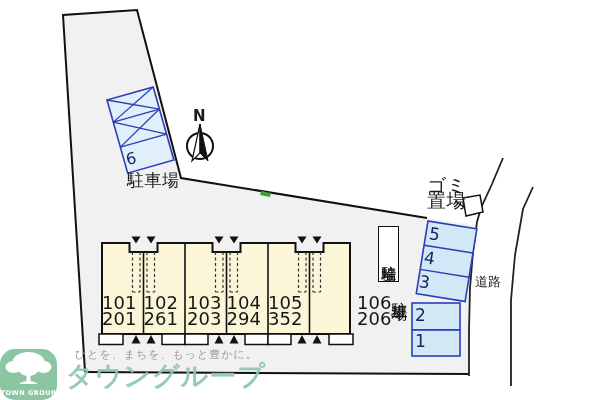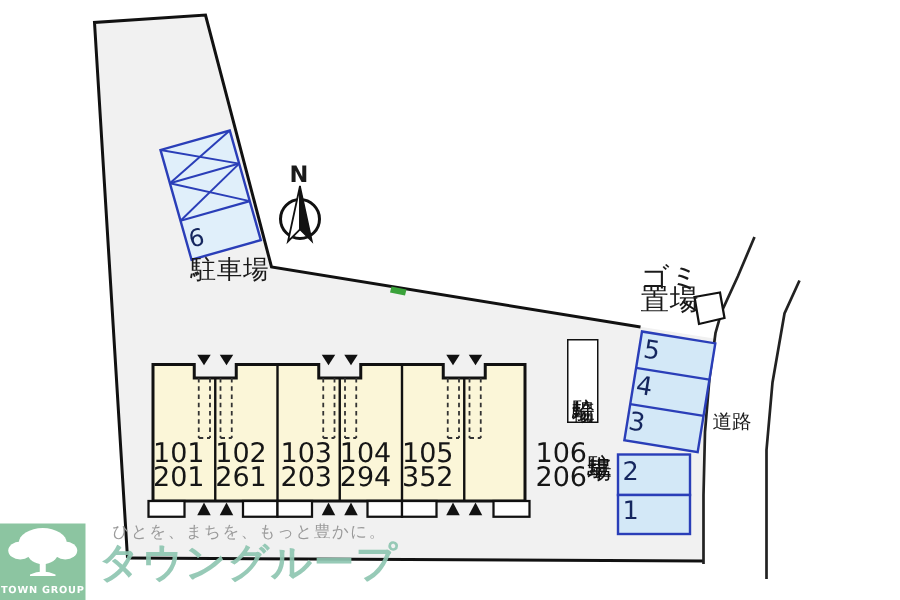--- a/index.html
+++ b/index.html
@@ -16,21 +16,21 @@
     display:flex;align-items:center;justify-content:center;
   }
   .bike-box .vtext{font-size:15px;letter-spacing:1px;color:#111;}
   .parking-side-label{left:391px;top:289px;font-size:16px;letter-spacing:2px;color:#111;}
   .unit-label{position:absolute;top:295px;width:41.5px;text-align:left;
     font-size:18px;line-height:16px;color:#161616;letter-spacing:0px;}
   .space-num{position:absolute;font-size:17px;color:#15265e;}
   .logo-box{
     position:absolute;left:0;top:349px;width:57px;height:51px;
     background:var(--logo_green,#8cc5a1);display:flex;flex-direction:column;
-    align-items:center;justify-content:flex-end;
+    align-items:center;justify-content:flex-end;border-radius:15px;
   }
   .logo-box .logo-word{color:#fff;font-size:6.5px;font-weight:bold;letter-spacing:.5px;margin-bottom:3px;}
   .tagline{left:75px;top:349px;font-size:11px;color:#9a9a9a;letter-spacing:1px;}
   .company{left:66px;top:361px;font-size:27px;font-weight:bold;
     color:var(--company_green,#8fc6b1);opacity:.92;letter-spacing:1px;}
 </style>
 </head>
 <body>
 
 <div class="stage">

